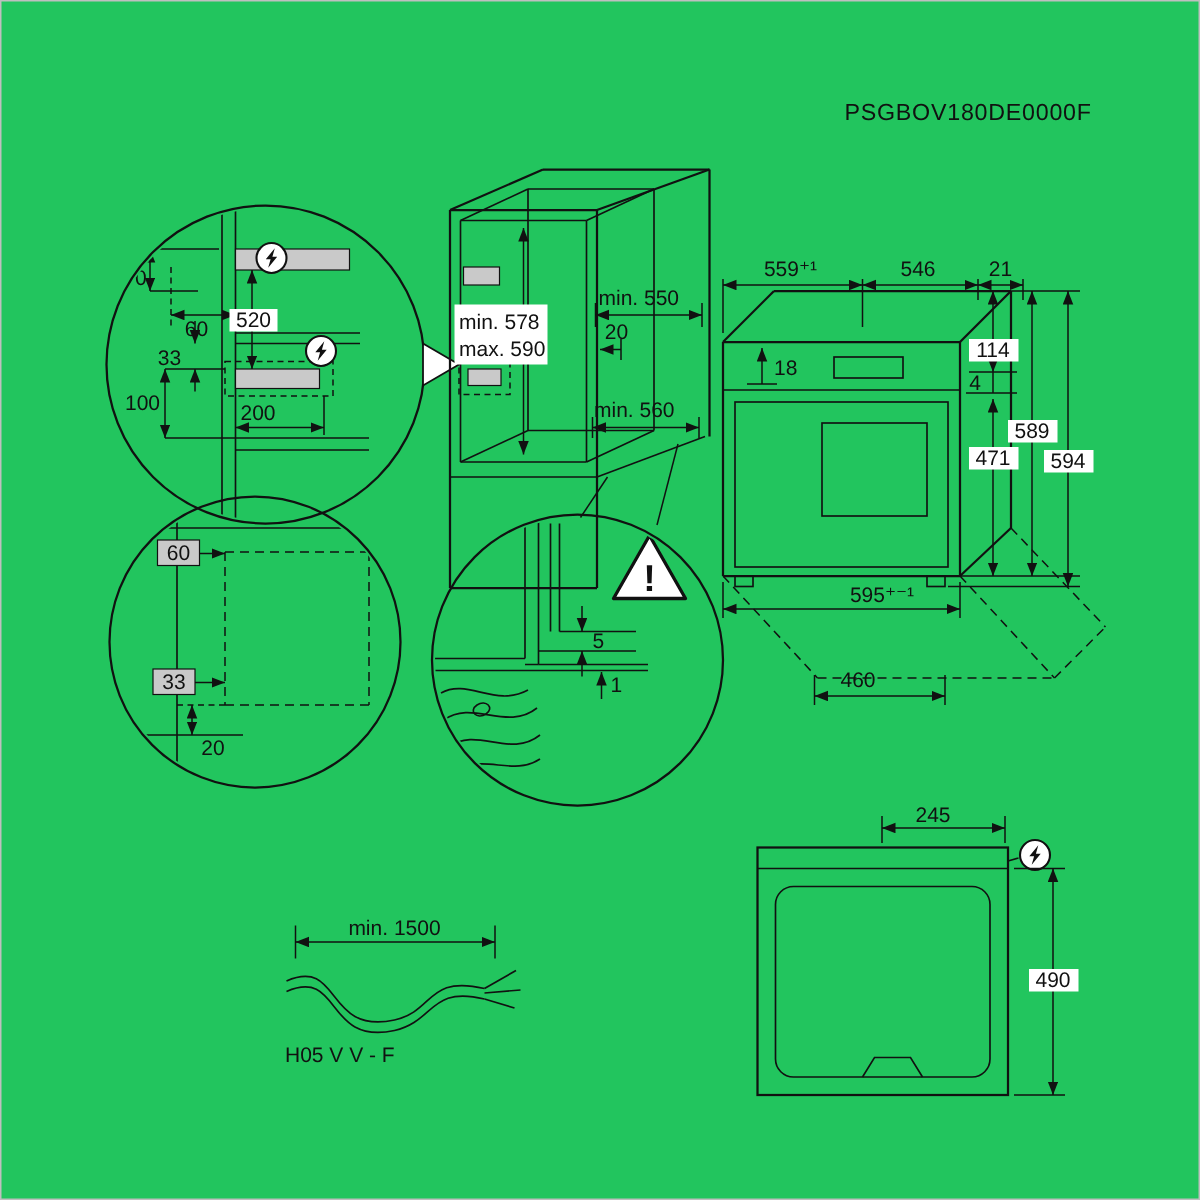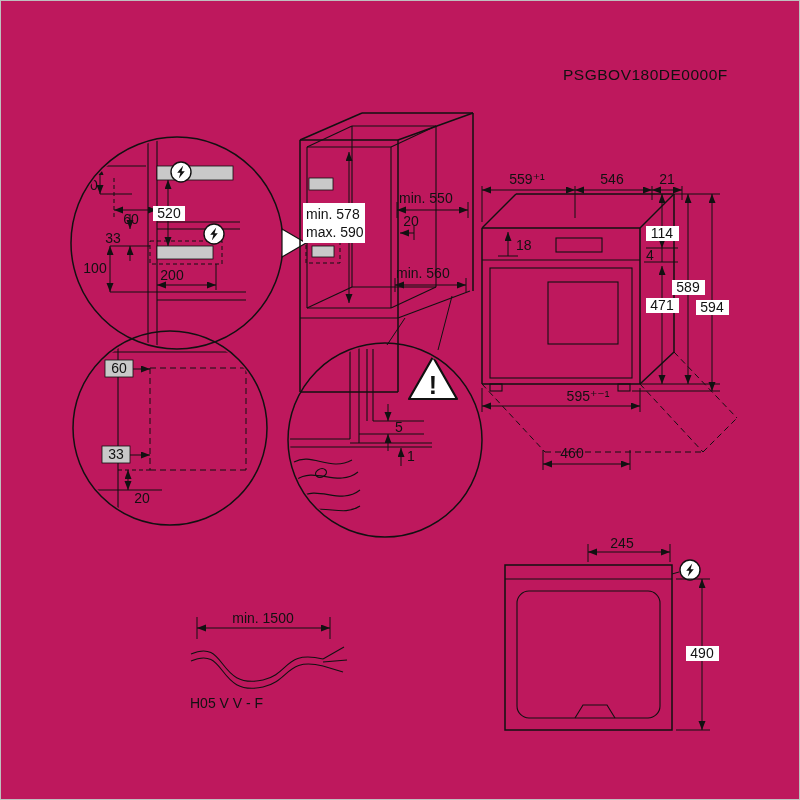--- a/index.html
+++ b/index.html
@@ -1,16 +1,16 @@
 <!DOCTYPE html>
 <html><head>
 <meta charset="utf-8">
 <style>
   html,body{margin:0;padding:0;background:#fff;}
-  .page{width:800px;height:800px;background:#be185d;position:relative;overflow:hidden;}
+  .page{width:800px;height:800px;background:#22c55e;position:relative;overflow:hidden;}
   svg{display:block;}
   text{font-family:"Liberation Sans","DejaVu Sans",sans-serif;font-size:14px;fill:#111;}
   .mid{text-anchor:middle;}
   .pn{font-size:15.5px;letter-spacing:.5px;}
   .warn{font-size:25px;font-weight:bold;}
   .o{fill:none;stroke:#111;stroke-width:1.5;}
   .t{fill:none;stroke:#111;stroke-width:1.1;}
   .d{fill:none;stroke:#111;stroke-width:1;}
   .dash{stroke-dasharray:6 4;}
   .dash2{stroke-dasharray:4 3;}

